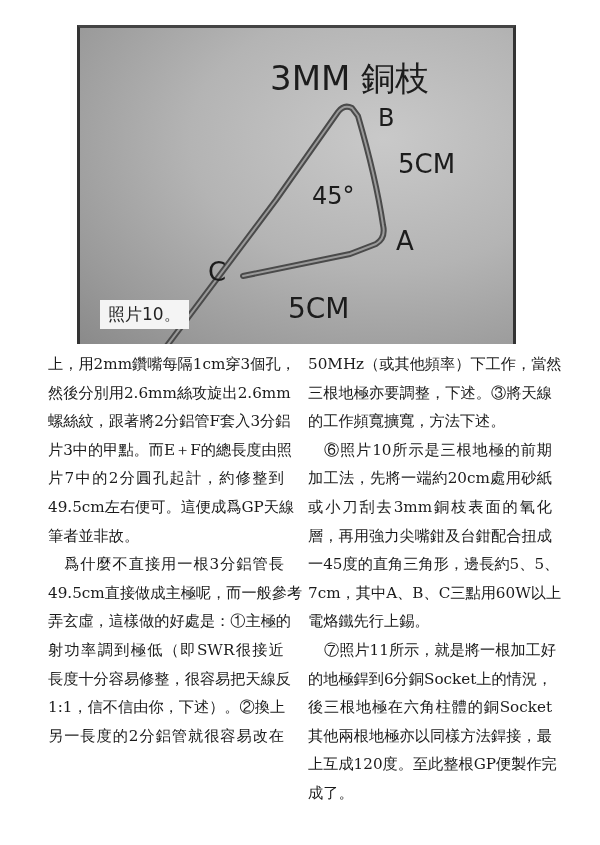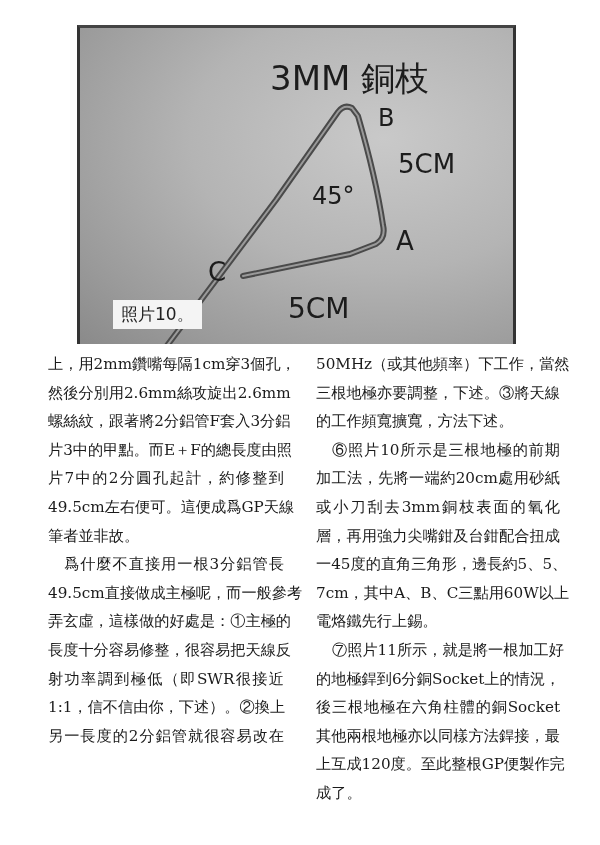--- a/index.html
+++ b/index.html
@@ -6,27 +6,27 @@
     body { width: 600px; height: 845px; position: relative; overflow: hidden; font-family: "DejaVu Serif", "Liberation Serif", serif; color: #1a1a1a; }
     .photo {
       position: absolute; left: 77px; top: 25px; width: 439px; height: 319px;
       background: radial-gradient(ellipse at 70% 35%, #c9c9c9 0%, #b4b4b4 45%, #9a9a9a 80%, #8a8a8a 100%);
       border-left: 3px solid #333; border-top: 3px solid #444; border-right: 3px solid #333;
       box-sizing: border-box; overflow: hidden;
     }
     .photo svg { position: absolute; left: 0; top: 0; }
     .hand { font-family: "DejaVu Sans", sans-serif; fill: #1c1c1c; }
     .caption {
-      position: absolute; left: 33px; top: 272px; background: #f4f4f4;
+      position: absolute; left: 20px; top: 272px; background: #f4f4f4;
       font-family: "DejaVu Sans", sans-serif; font-size: 17px; color: #222;
       padding: 3px 8px; letter-spacing: 0px;
     }
     .col { position: absolute; top: 350px; font-size: 15.2px; line-height: 28.6px; }
     .col.left { left: 48px; width: 236px; }
-    .col.right { left: 316px; width: 244px; }
+    .col.right { left: 308px; width: 244px; }
     .line { white-space: nowrap; display: block; text-align: justify; text-align-last: justify; }
     .line.last { text-align-last: left; }
     .line.indent { padding-left: 16px; }
   </style>
 </head>
 <body>
 
 <div class="photo">
   <svg width="439" height="319" viewBox="0 0 439 319">
 
@@ -47,22 +47,22 @@
   <span class="line">上，用2mm鑽嘴每隔1cm穿3個孔，</span>
   <span class="line">然後分別用2.6mm絲攻旋出2.6mm</span>
   <span class="line">螺絲紋，跟著將2分鋁管F套入3分鋁</span>
   <span class="line">片3中的甲點。而E＋F的總長度由照</span>
   <span class="line">片7中的2分圓孔起計，約修整到</span>
   <span class="line">49.5cm左右便可。這便成爲GP天線</span>
   <span class="line last">筆者並非故。</span>
   <span class="line indent">爲什麼不直接用一根3分鋁管長</span>
   <span class="line">49.5cm直接做成主極呢，而一般參考</span>
   <span class="line">弄玄虛，這樣做的好處是：①主極的</span>
+  <span class="line">射功率調到極低（即SWR很接近</span>
   <span class="line">長度十分容易修整，很容易把天線反</span>
-  <span class="line">射功率調到極低（即SWR很接近</span>
   <span class="line">1:1，信不信由你，下述）。②換上</span>
   <span class="line">另一長度的2分鋁管就很容易改在</span>
 </div>
 
 <div class="col right">
   <span class="line">50MHz（或其他頻率）下工作，當然</span>
   <span class="line">三根地極亦要調整，下述。③將天線</span>
   <span class="line last">的工作頻寬擴寬，方法下述。</span>
   <span class="line indent">⑥照片10所示是三根地極的前期</span>
   <span class="line">加工法，先將一端約20cm處用砂紙</span>

